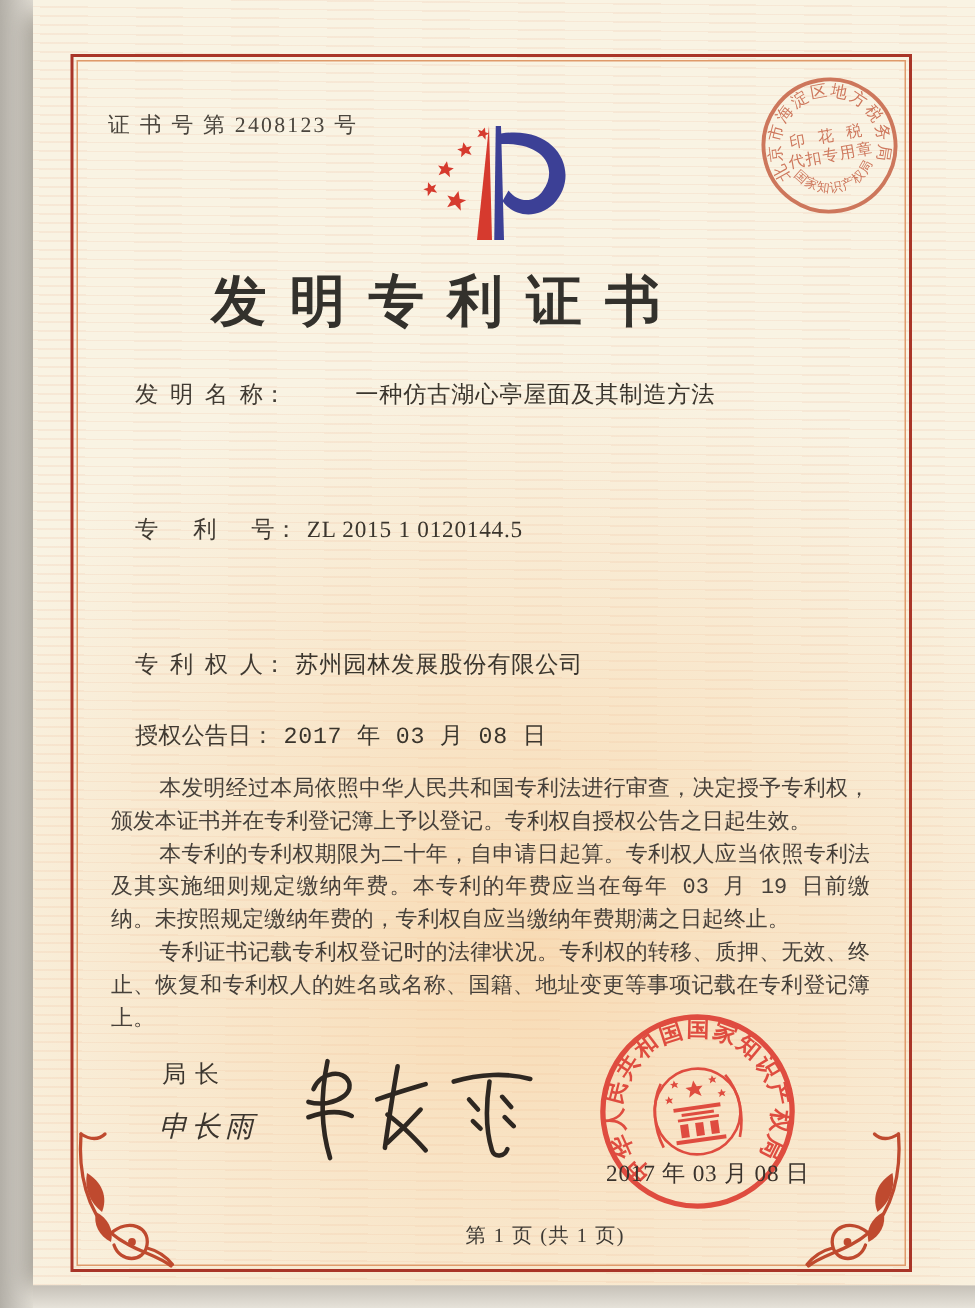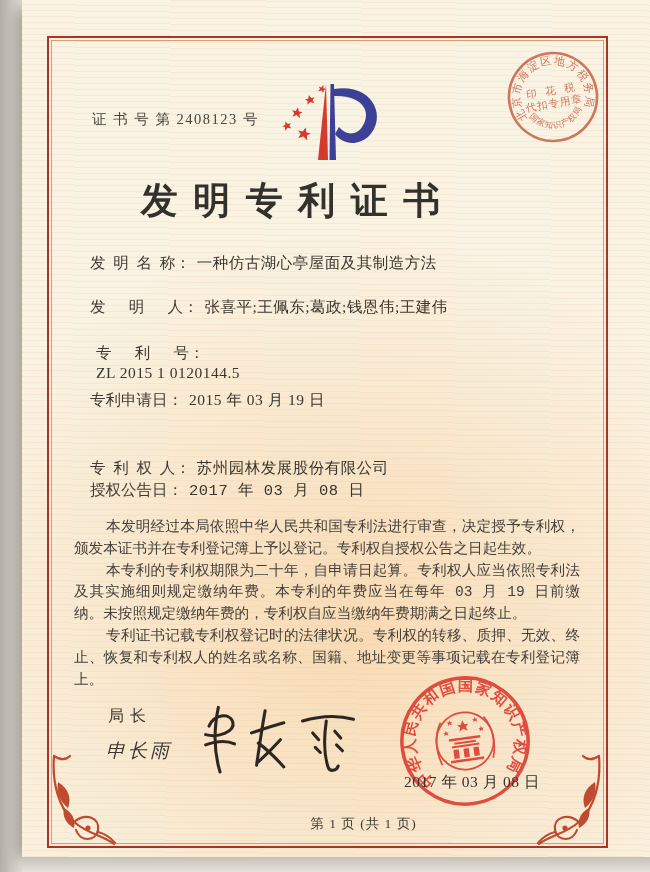--- a/index.html
+++ b/index.html
@@ -18,21 +18,21 @@
     background:
       radial-gradient(95% 65% at 52% 74%, rgba(247,202,148,.60), rgba(247,202,148,0) 72%),
       repeating-linear-gradient(0.6deg, rgba(226,132,92,.10) 0 1px, rgba(226,132,92,0) 1px 6px);
   }
   .bottom-edge{position:absolute;left:22px;right:0;top:857px;height:15px;
     background:linear-gradient(#c6c1b8,#e6e2d9);}
   .frame-outer{position:absolute;left:47px;top:36px;width:557px;height:808px;
     border:2px solid #a93528;}
   .frame-inner{position:absolute;inset:2px;border:1px solid #df9a6a;}
   .abs{position:absolute;}
-  .cert-no{left:92px;top:74px;font-size:14.5px;letter-spacing:1.5px;color:#4a453d;margin-top:36px;}
+  .cert-no{left:72px;top:74px;font-size:14.5px;letter-spacing:1.5px;color:#4a453d;}
   .title{left:47px;top:176px;width:487px;text-align:center;font-size:37px;font-weight:700;
     color:#33312c;letter-spacing:.42em;text-indent:.42em;}
   .field{left:90px;width:500px;font-size:15.5px;color:#3d3831;display:flex;align-items:baseline;}
   .field .lbl{white-space:pre;color:#403a32;}
   .field .val{margin-left:6px;color:#3a352d;letter-spacing:.5px;}
   .paras{left:74px;top:517px;width:506px;font-size:14.6px;line-height:21.8px;
     color:#46403a;text-align:justify;font-family:Liberation Mono, monospace;}
   .paras p{margin:0;text-indent:2.2em;}
   .director-title{left:108px;top:706px;font-size:16px;letter-spacing:6px;color:#3c362f;text-align:right;}
   .director-name{left:106px;top:738px;font-size:19px;letter-spacing:3px;color:#3c362f;font-style:italic;}
@@ -85,37 +85,29 @@
       <use href="#star" transform="translate(11,48) scale(0.48) rotate(-20)"></use>
       <use href="#star" transform="translate(28,56) scale(0.68) rotate(14)"></use>
     </g>
     <polygon points="50,6 42,82 52,82" fill="#d63a2e"></polygon>
     <polygon points="54.5,6 53.5,82 60,82 58,6" fill="#3c4096"></polygon>
     <path d="M58,11 C96,5 112,38 93,58 C81,69 66,66 59,56 L63,49 C70,58 81,57 86,49 C96,35 88,17 58,18 Z" fill="#3c4096"></path>
   </svg>
 
   <div class="abs title">发明专利证书</div>
 
-  <div class="abs field" style="top:253px;">
+  <div class="abs field" style="top:253px;gap:40px;">
     <span class="lbl">发 明 名 称：</span>
     <span class="val">一种仿古湖心亭屋面及其制造方法</span>
   </div>
-  <div class="abs field" style="top:297px;">
-    <span class="lbl">发　 明　 人：</span>
-    <span class="val">张喜平;王佩东;葛政;钱恩伟;王建伟</span>
-  </div>
-  <div class="abs field" style="top:343px;flex-direction:column;">
+  <div class="abs field" style="top:343px;">
     <span class="lbl">专　 利　 号：</span>
     <span class="val">ZL 2015 1 0120144.5</span>
   </div>
-  <div class="abs field" style="top:390px;">
-    <span class="lbl">专利申请日：</span>
-    <span class="val">2015 年 03 月 19 日</span>
-  </div>
-  <div class="abs field" style="top:458px;">
+  <div class="abs field" style="top:433px;">
     <span class="lbl">专 利 权 人：</span>
     <span class="val">苏州园林发展股份有限公司</span>
   </div>
   <div class="abs field" style="top:480px;font-family:Liberation Mono, monospace;">
     <span class="lbl">授权公告日：</span>
     <span class="val">2017 年 03 月 08 日</span>
   </div>
 
   <div class="abs paras">
     <p>本发明经过本局依照中华人民共和国专利法进行审查，决定授予专利权，颁发本证书并在专利登记簿上予以登记。专利权自授权公告之日起生效。</p>

